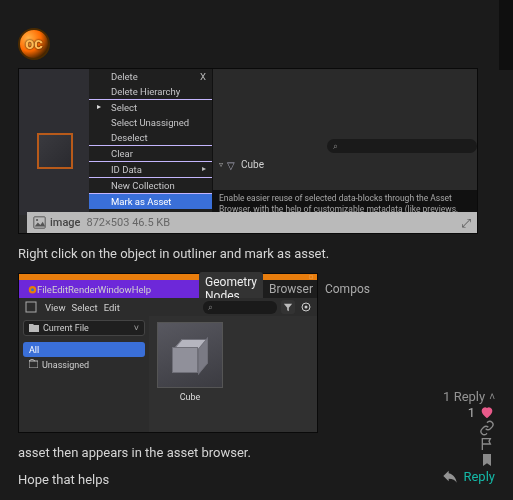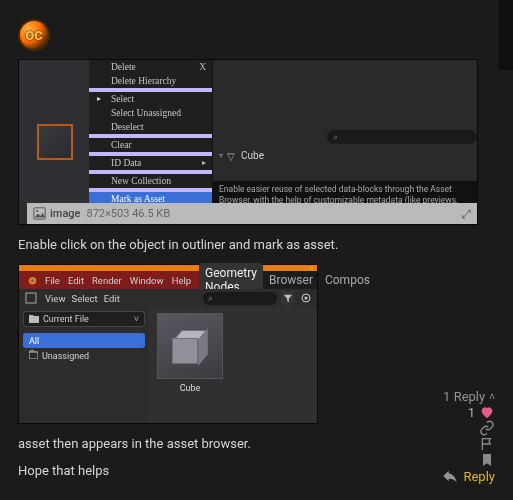--- a/index.html
+++ b/index.html
@@ -5,21 +5,21 @@
     * { margin: 0; padding: 0; box-sizing: border-box; }
     body {
       background: #1b1b1b;
       color: #cfcfcf;
       font-family: -apple-system, BlinkMacSystemFont, "Segoe UI", Roboto, Helvetica, Arial, sans-serif;
       font-size: 13px;
       width: 513px;
       height: 500px;
       overflow: hidden;
     }
-    .post { padding: 19px 18px 0 18px; position: relative; }
+    .post { padding: 28px 18px 0 18px; position: relative; }
     .avatar-row { display: flex; align-items: flex-start; gap: 10px; margin-bottom: 8px; }
     .avatar {
       width: 32px; height: 32px; border-radius: 50%;
       background: radial-gradient(circle at 30% 30%, #ffb347 0%, #ff6a00 45%, #3b1f00 80%, #000 100%);
       display: flex; align-items: center; justify-content: center;
       font-weight: 900; font-size: 13px; color: #ffbb55;
       text-shadow: 0 0 2px #000;
       border: 2px solid #4a2a00;
     }
     .shot1 {
@@ -46,32 +46,31 @@
       width: 124px;
       background: #1f1f1f;
       font-size: 9.5px;
       color: #c6c6c8;
       border-right: 1px solid #111;
     }
     .mrow {
       padding: 2px 6px 2px 22px;
       position: relative;
       cursor: default;
-      font-family: Liberation Serif, serif;
     }
     .mrow.x::after {
       content: "X"; position: absolute; right: 6px; top: 2px; color: #bbb;
     }
     .mrow.arr::after {
       content: "▸"; position: absolute; right: 6px; top: 2px; color: #bbb; font-size: 8px;
     }
     .mrow.tr::before {
       content: "▸"; position: absolute; left: 8px; top: 2px; color: #ddd; font-size: 8px;
     }
-    .mrow.sep { border-bottom: 4px solid #c4b5fd; }
+    .mrow.sep { border-bottom: 1px solid #c4b5fd; }
     .mrow.hl { background: #3a6fd8; color: #fff; }
     .ctx-right {
       position: absolute; left: 194px; top: 0; right: 0; height: 146px;
       background: #2a2a2a;
     }
     .search1 {
       position: absolute; top: 70px; left: 114px; width: 150px; height: 14px;
       background: #1a1a1a; border-radius: 7px;
       display: flex; align-items: center; padding-left: 6px;
     }
@@ -106,22 +105,22 @@
     .shot2 {
       width: 300px; height: 160px; border: 1px solid #0a0a0a;
       background: #2b2b2b; position: relative;
       font-size: 10px; color: #d0d0d0;
     }
     .orange-strip { height: 6px; background: #e87d0d; position: relative; }
     .orange-strip .sq {
       position: absolute; right: 4px; top: 1px; width: 4px; height: 4px; border: 1px solid #fff2;
     }
     .menu-bar {
-      height: 18px; display: flex; align-items: center; gap: 8px;
-      padding: 0 6px; background: #7f1d1d; font-size: 9.5px;
+      height: 18px; display: flex; align-items: center; gap: 0;
+      padding: 0 6px; background: #6d28d9; font-size: 9.5px;
     }
     .menu-bar .blender-ic { width: 12px; height: 12px; }
     .tabs-bar {
       position: absolute; left: 180px; top: 6px; right: 0; height: 18px;
       background: #1d1d1d;
       display: flex; align-items: center; font-size: 12px;
     }
     .tabs-bar .tab { padding: 3px 6px; color: #aaa; }
     .tabs-bar .tab.active { background: #333; color: #eee; border-radius: 3px 3px 0 0; }
     .sub-bar {
@@ -195,21 +194,21 @@
       display: flex; align-items: flex-end;
       color: #939393; font-size: 13px; flex-direction: column;
     }
     .replies { display: flex; align-items: center; gap: 4px; cursor: pointer; }
     .replies .chev { font-size: 10px; }
     .spacer { flex: 1; }
     .act { margin-left: 14px; display: flex; align-items: center; gap: 4px; color: #8a8a8a; }
     .act.heart svg { fill: #e85a8a; }
     .act.heart .cnt { color: #b0b0b0; }
     .act svg { width: 16px; height: 16px; fill: #8a8a8a; }
-    .reply-btn { display: flex; align-items: center; gap: 5px; margin-left: 16px; color: #eab308; }
+    .reply-btn { display: flex; align-items: center; gap: 5px; margin-left: 16px; color: #14b8a6; }
 
     .right-strip {
       position: absolute; right: 0; top: 0; width: 14px; height: 70px;
       background: #0f0f0f;
     }
   </style>
 </head>
 <body>
 
 <div class="post">
@@ -258,21 +257,21 @@
           <circle cx="5" cy="5" r="1.3" fill="#555"></circle>
           <path d="M2 13 L6 8 L9 11 L12 7 L15 13 Z" fill="#555"></path>
         </svg>
       <span style="font-weight:500;color:#444">image</span>
       <span style="width:6px"></span>
       <span style="color:#666">872×503 46.5 KB</span>
       <span class="exp">⤢</span>
     </div>
   </div>
 
-  <p class="body-text">Enable click on the object in outliner and mark as asset.</p>
+  <p class="body-text">Right click on the object in outliner and mark as asset.</p>
 
   <div class="shot2">
     <div class="orange-strip">
         <div class="sq"></div>
       </div>
     <div class="menu-bar">
       <svg class="blender-ic" viewBox="0 0 16 16">
           <circle cx="10" cy="9" r="5" fill="#e87d0d"></circle>
           <circle cx="10" cy="9" r="2" fill="#2f6fd0"></circle>
         </svg>

